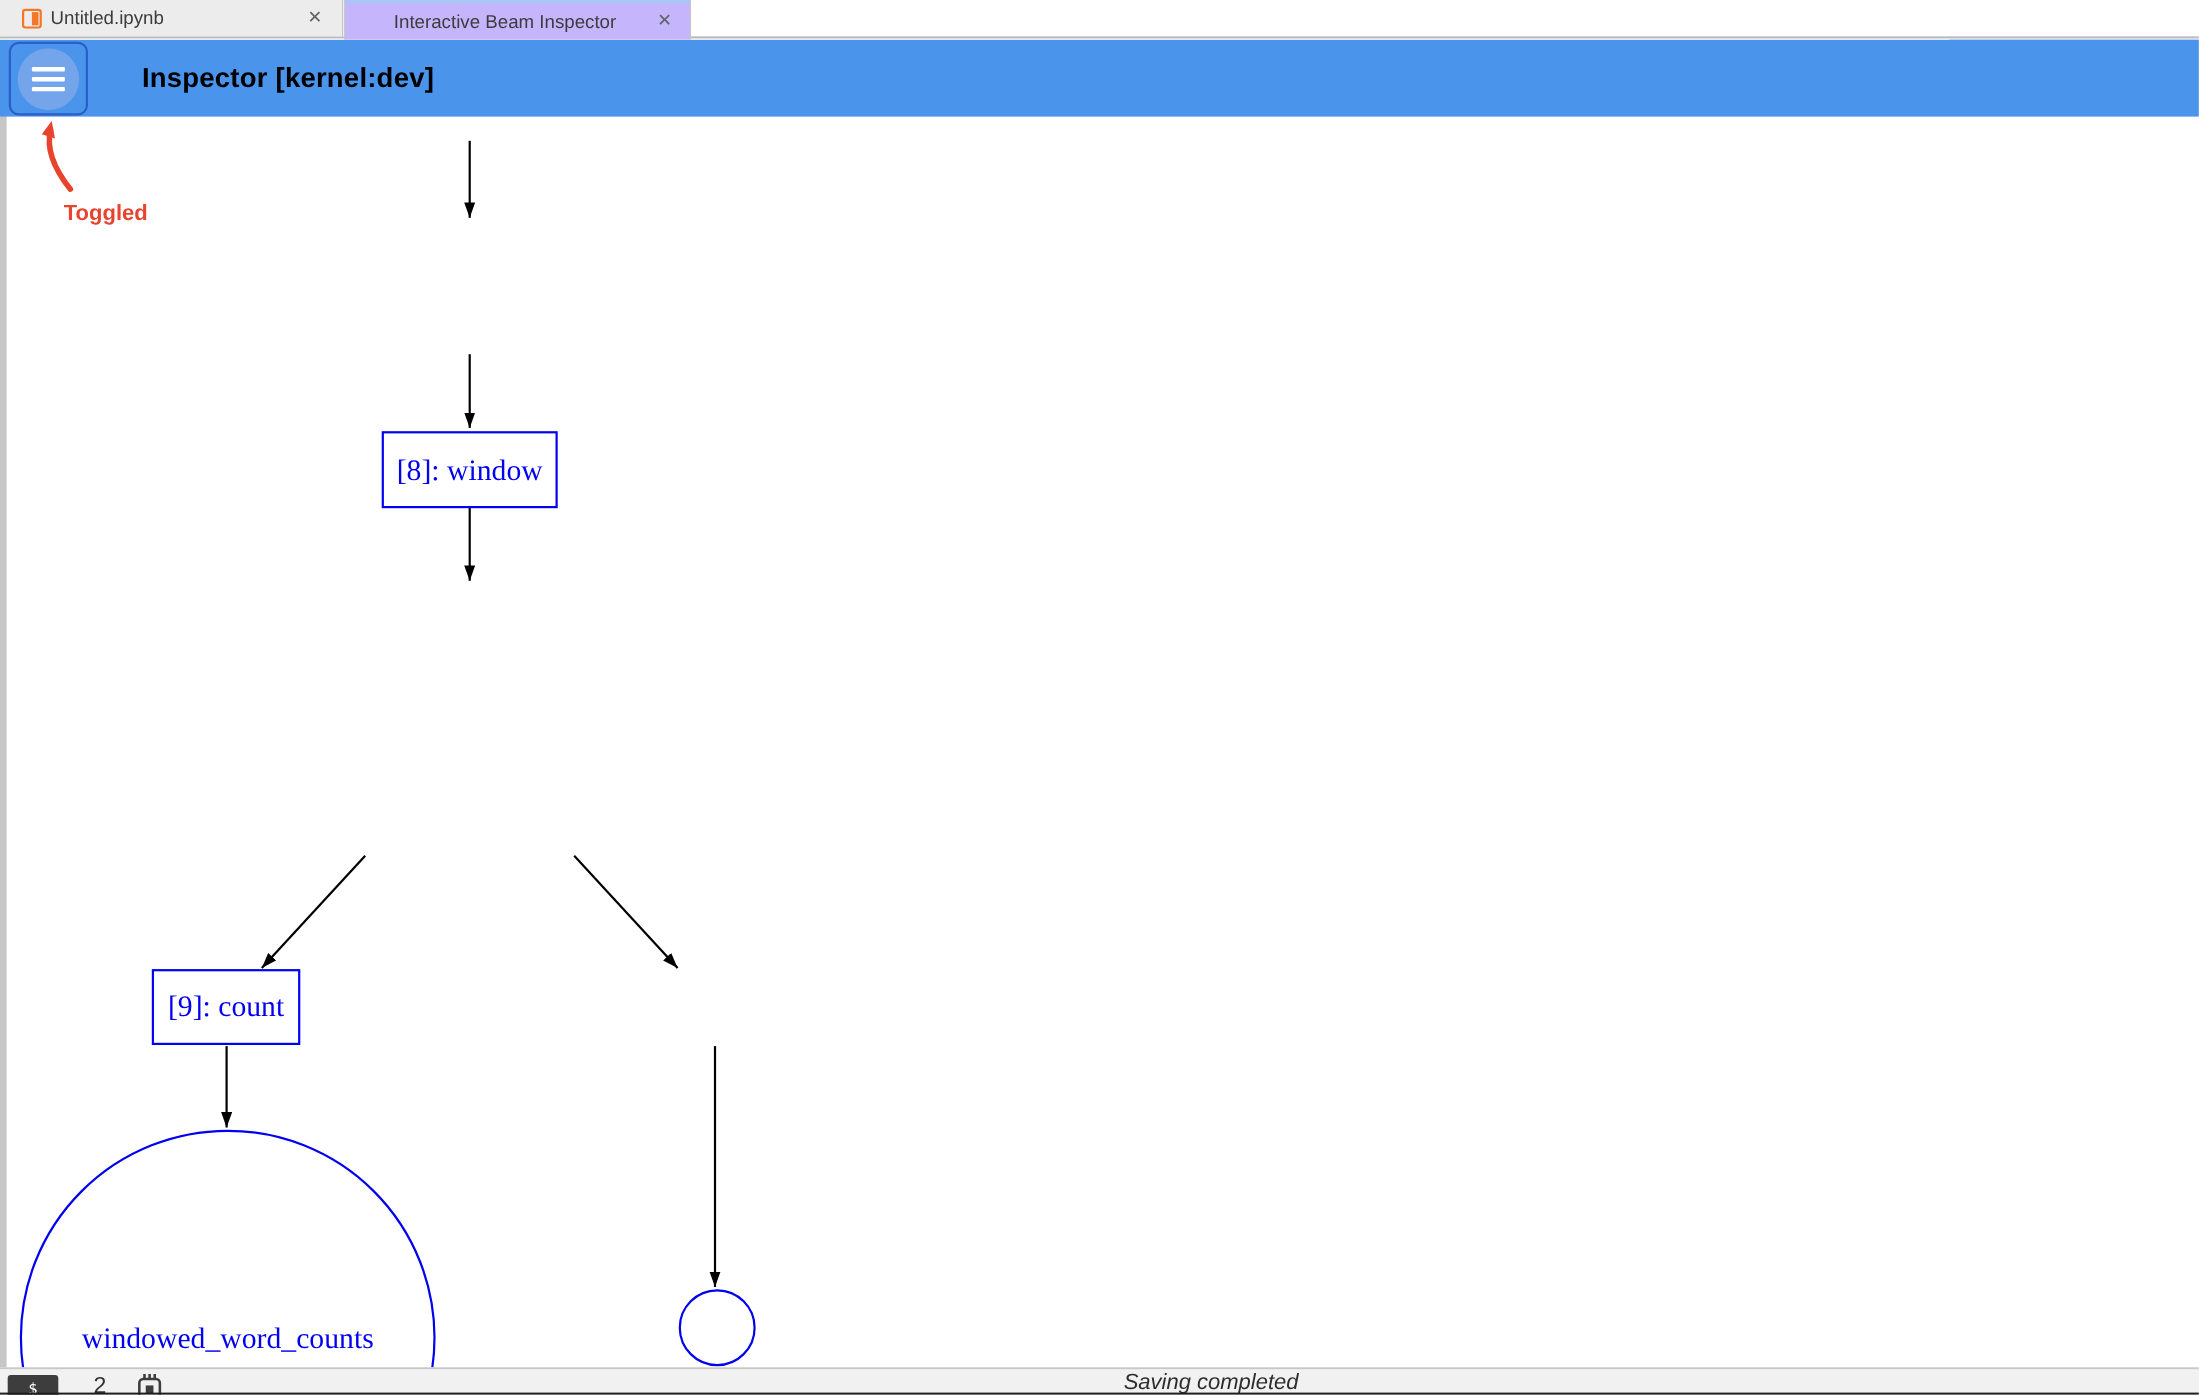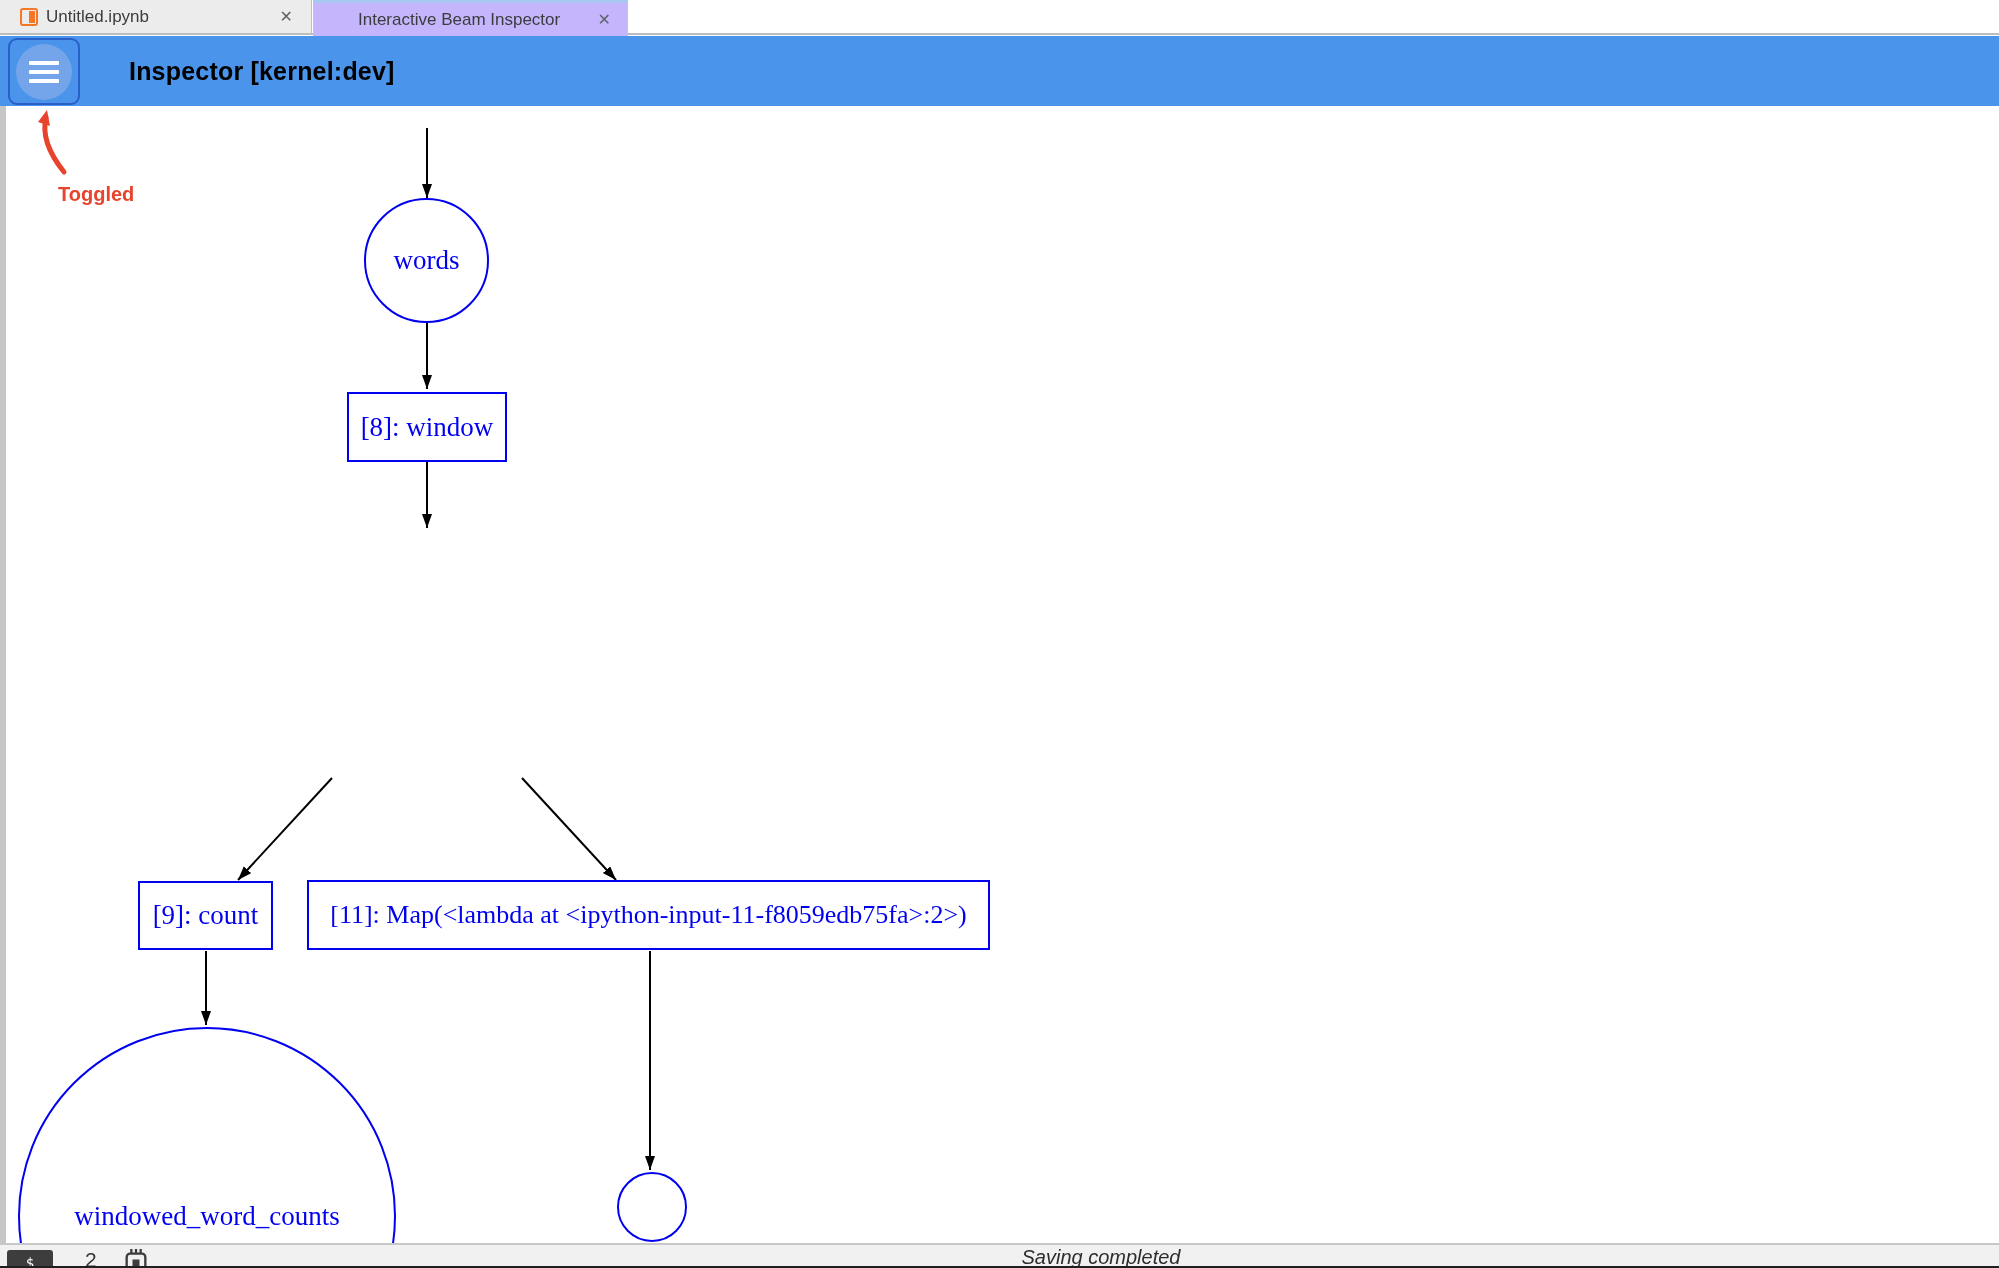--- a/index.html
+++ b/index.html
@@ -82,31 +82,25 @@
       </defs>
       <line x1="427" y1="128" x2="427" y2="198" stroke="#000" stroke-width="2" marker-end="url(#ah)"></line>
       <line x1="427" y1="322" x2="427" y2="389" stroke="#000" stroke-width="2" marker-end="url(#ah)"></line>
       <line x1="427" y1="461" x2="427" y2="528" stroke="#000" stroke-width="2" marker-end="url(#ah)"></line>
       <line x1="332" y1="778" x2="238" y2="880" stroke="#000" stroke-width="2" marker-end="url(#ah)"></line>
       <line x1="522" y1="778" x2="616" y2="880" stroke="#000" stroke-width="2" marker-end="url(#ah)"></line>
       <line x1="206" y1="951" x2="206" y2="1025" stroke="#000" stroke-width="2" marker-end="url(#ah)"></line>
       <line x1="650" y1="951" x2="650" y2="1170" stroke="#000" stroke-width="2" marker-end="url(#ah)"></line>
     </svg>
 
-    <div class="node node-circle n-words">
-      <span>words</span>
-    </div>
     <div class="node n-window">
       <span>[8]: window</span>
     </div>
     <div class="node n-count">
       <span>[9]: count</span>
-    </div>
-    <div class="node n-map">
-      <span>[11]: Map(&lt;lambda at &lt;ipython-input-11-f8059edb75fa&gt;:2&gt;)</span>
     </div>
     <div class="node node-circle n-wwc">
       <span>windowed_word_counts</span>
     </div>
     <div class="node node-circle n-anon">
       <span></span>
     </div>
   </div>
 
   <div class="left-strip"></div>

